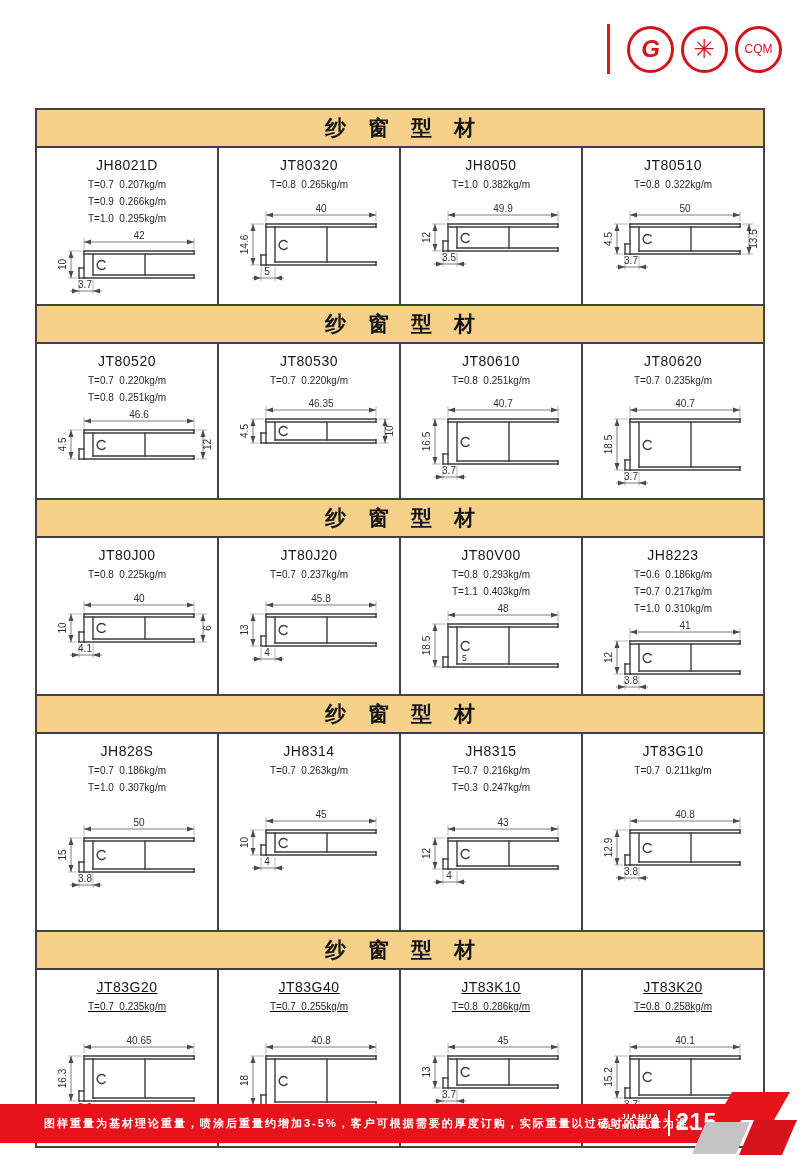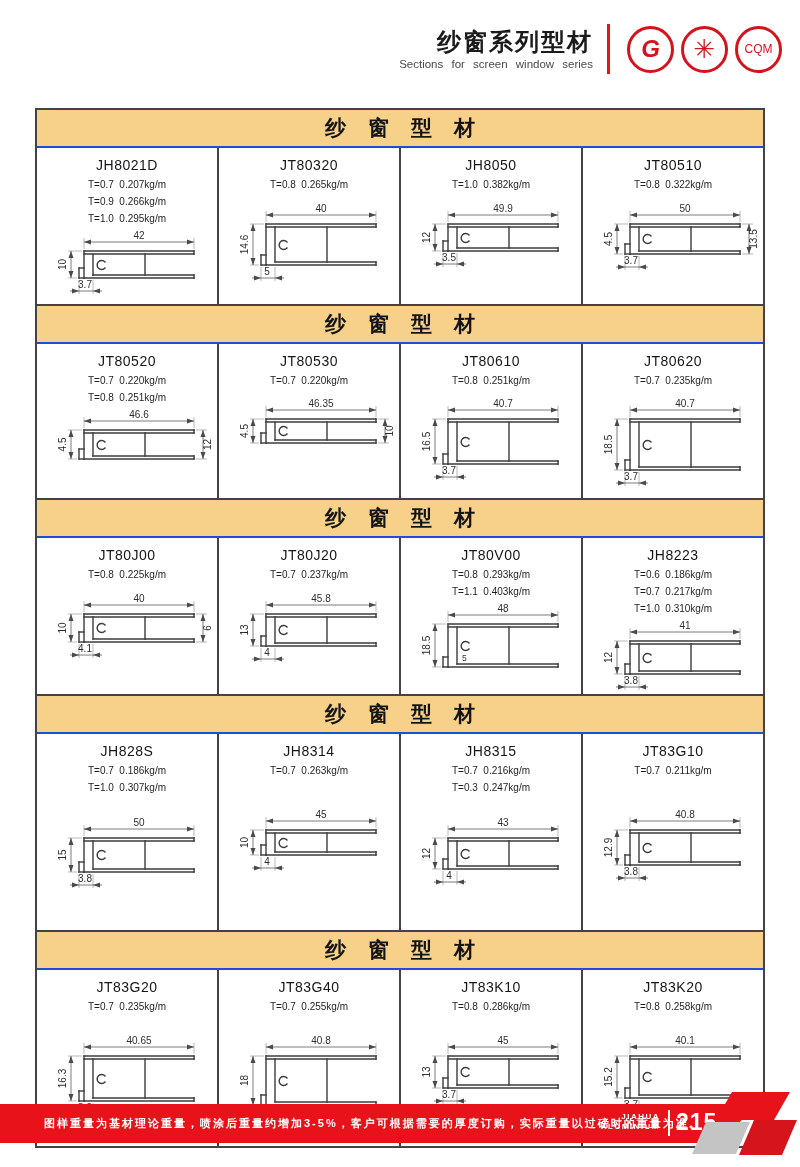--- a/index.html
+++ b/index.html
@@ -13,21 +13,21 @@
   .hdr-sub{font-size:11.5px;color:#4a4a4a;word-spacing:5px;margin-top:3px;}
   .hdr-divider{width:3px;height:50px;background:#e8121a;margin:0 10px 0 4px;}
   .logo{width:47px;height:47px;border-radius:50%;border:3px solid #d6131c;box-sizing:border-box;
         display:flex;align-items:center;justify-content:center;color:#d6131c;margin-left:7px;background:#fff;}
   .logo-gb span{font-size:24px;font-weight:bold;font-style:italic;}
   .logo-seal span{font-size:26px;line-height:26px;}
   .logo-cqm span{font-size:12px;font-weight:normal;letter-spacing:0;}
 
   
   .tbl{position:absolute;left:35px;top:108px;width:730px;border:2px solid #434343;box-sizing:border-box;background:#fff;}
-  .sec-header{height:36px;background:#f7d08a;border-bottom:2px solid #1d4ed8;border-top:2px solid #434343;
+  .sec-header{height:36px;background:#f7d08a;border-bottom:2px solid #404040;border-top:2px solid #434343;
               display:flex;align-items:center;justify-content:center;}
   .section:first-child .sec-header{border-top:none;}
   .sec-header span{font-size:21px;font-weight:bold;color:#141414;letter-spacing:22px;padding-left:22px;}
   .sec-body{display:flex;}
   .cell{flex:1 1 0;border-right:2px solid #434343;display:flex;flex-direction:column;align-items:center;
         padding-top:9px;box-sizing:border-box;min-width:0;}
   .cell:last-child{border-right:none;}
   .code{font-size:14px;color:#161616;letter-spacing:0.5px;margin-bottom:3px;}
   .spec{font-size:10px;line-height:17px;color:#1e1e1e;white-space:pre;}
   .spec:empty{display:none;}
@@ -47,24 +47,20 @@
   .foot-brand-divider{position:absolute;left:668px;top:1110px;width:2px;height:26px;background:#fff;}
   .foot-page{position:absolute;left:676px;top:1109px;color:#fff;font-size:23px;font-weight:bold;letter-spacing:1px;}
   .foot-deco{position:absolute;left:690px;top:1089px;}
 </style>
 </head>
 <body>
 
 <div class="page">
 
   <div class="hdr">
-    <div class="hdr-titles">
-      <div class="hdr-title">纱窗系列型材</div>
-      <div class="hdr-sub">Sections for screen window series</div>
-    </div>
     <div class="hdr-divider"></div>
     <div class="logo logo-gb">
         <span>G</span>
       </div>
     <div class="logo logo-seal">
         <span>✳</span>
       </div>
     <div class="logo logo-cqm">
         <span>CQM</span>
       </div>
@@ -722,21 +718,21 @@
                 <text x="45" y="69" class="dt" text-anchor="middle">3.8</text>
               </svg></div>
         </div>
       </div>
     </div>
 
     <div class="section">
       <div class="sec-header">
           <span>纱窗型材</span>
         </div>
-      <div class="sec-body" style="height:176px;">
+      <div class="sec-body" style="height:176px;text-decoration:underline;">
         <div class="cell">
           <div class="code">JT83G20</div>
           <div class="spec">T=0.7  0.235kg/m</div>
 
           <div class="draw"><svg width="174" height="94" viewBox="0 0 174 94">
                 <line x1="44" y1="24" x2="154" y2="24" class="pl"></line>
                 <line x1="44" y1="27" x2="154" y2="27" class="pl"></line>
                 <line x1="154" y1="24" x2="154" y2="27" class="pl"></line>
                 <line x1="44" y1="24" x2="44" y2="69" class="pl"></line>
                 <line x1="53" y1="27" x2="53" y2="66" class="pl"></line>

